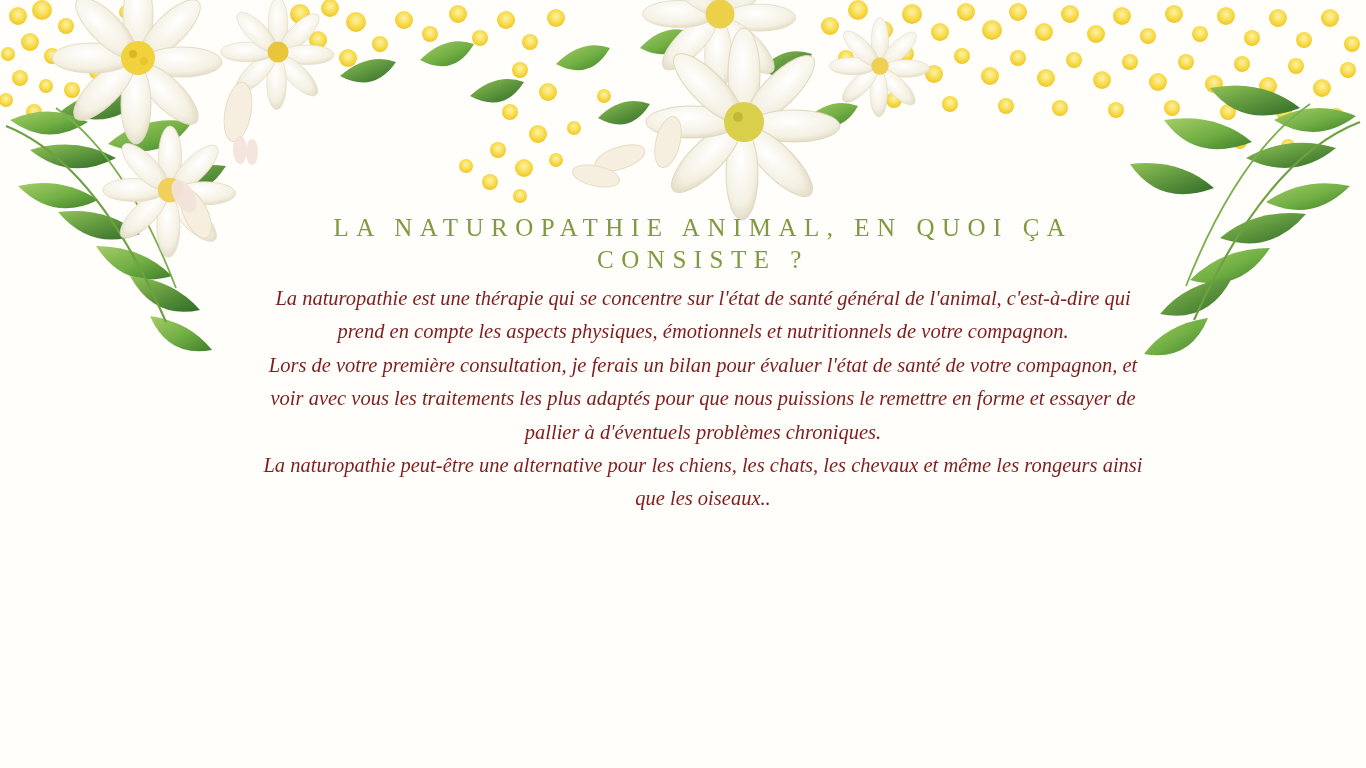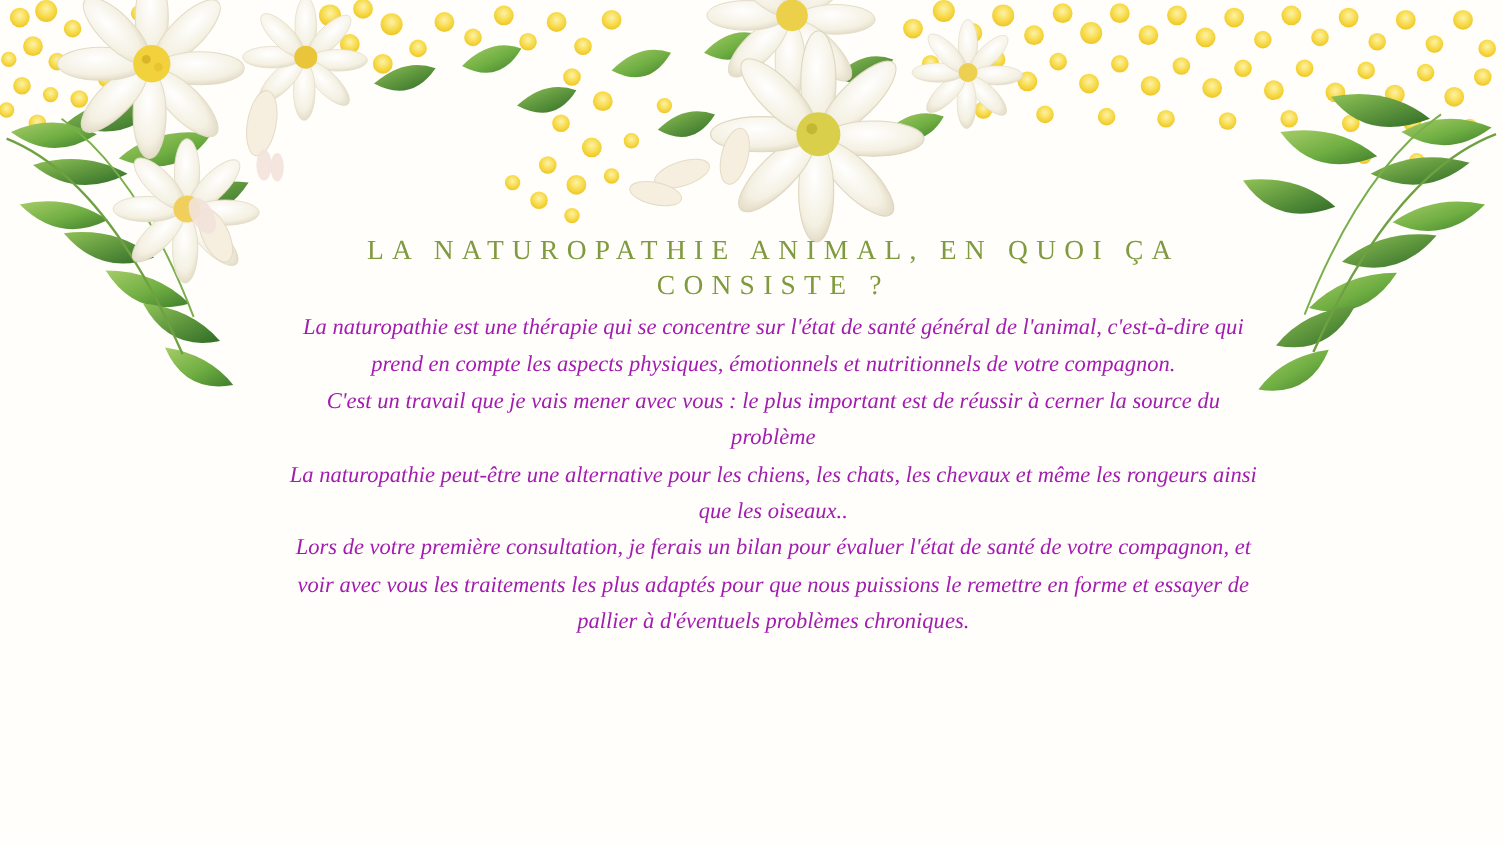--- a/index.html
+++ b/index.html
@@ -64,21 +64,21 @@
   .paragraphs {
     margin: 0;
     padding: 0;
   }
 
   .para {
     font-family: "Liberation Serif", serif;
     font-style: italic;
     font-size: 20.5px;
     line-height: 1.63;
-    color: #a21caf;
+    color: #7f1d1d;
     margin: 0;
     padding: 0;
     text-align: center;
     width: 880px;
   }
 </style>
 </head>
 <body>
 
 <div class="page">
@@ -356,19 +356,18 @@
         </g>
       </g>
     </svg>
   </div>
 
   <div class="content">
     <h1 class="doc-title">LA NATUROPATHIE ANIMAL, EN QUOI ÇA CONSISTE ?</h1>
 
     <div class="paragraphs">
       <p class="para">La naturopathie est une thérapie qui se concentre sur l'état de santé général de l'animal, c'est-à-dire qui prend en compte les aspects physiques, émotionnels et nutritionnels de votre compagnon.</p>
-      <p class="para">C'est un travail que je vais mener avec vous : le plus important est de réussir à cerner la source du problème</p>
+      <p class="para">Lors de votre première consultation, je ferais un bilan pour évaluer l'état de santé de votre compagnon, et voir avec vous les traitements les plus adaptés pour que nous puissions le remettre en forme et essayer de pallier à d'éventuels problèmes chroniques.</p>
       <p class="para">La naturopathie peut-être une alternative pour les chiens, les chats, les chevaux et même les rongeurs ainsi que les oiseaux..</p>
-      <p class="para">Lors de votre première consultation, je ferais un bilan pour évaluer l'état de santé de votre compagnon, et voir avec vous les traitements les plus adaptés pour que nous puissions le remettre en forme et essayer de pallier à d'éventuels problèmes chroniques.</p>
     </div>
   </div>
 
 </div>
 
 </body></html>

